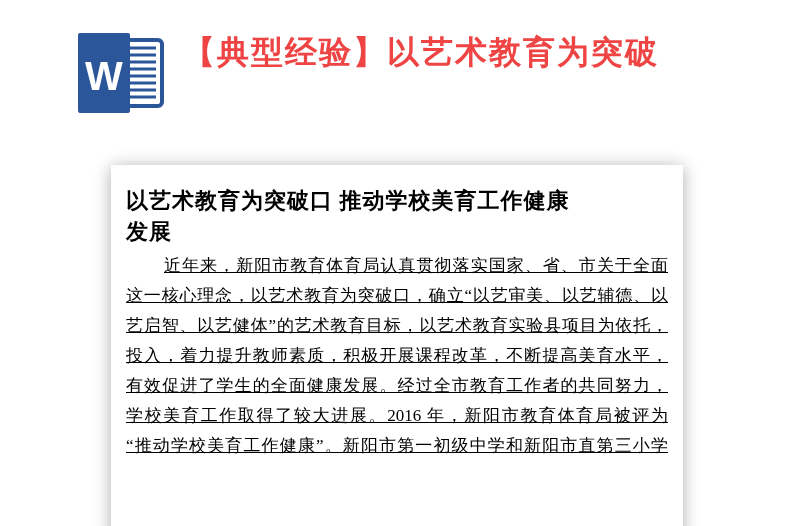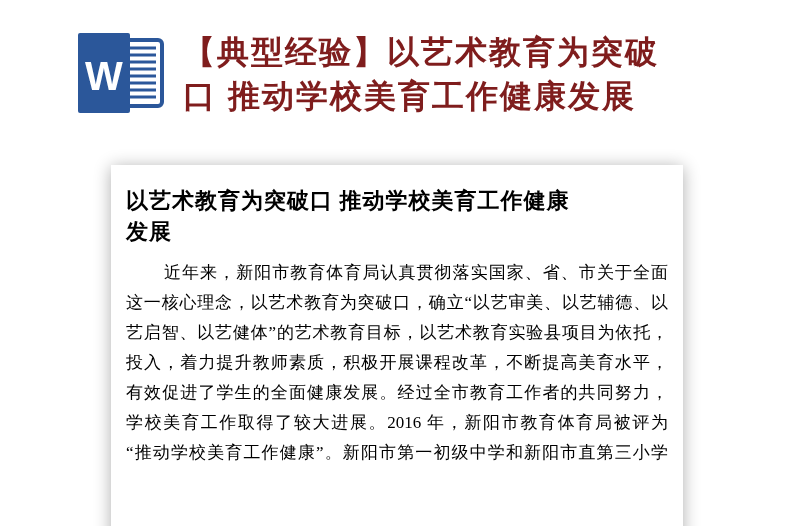--- a/index.html
+++ b/index.html
@@ -25,21 +25,21 @@
     align-items: flex-start;
   }
   .word-icon {
     width: 88px;
     height: 80px;
     flex: 0 0 auto;
     margin-top: 3px;
   }
   .doc-title {
     margin-left: 17px;
-    color: #7f1d1d;
+    color: #ef4444;
     font-weight: 700;
     font-size: 32px;
     line-height: 44px;
     letter-spacing: 2px;
     white-space: nowrap;
   }
 
   
   .doc-page {
     position: absolute;
@@ -55,23 +55,24 @@
     color: #000000;
   }
   .doc-heading {
     font-size: 22px;
     line-height: 31px;
     font-weight: 700;
     text-align: left;
     letter-spacing: 1px;
   }
   .doc-body {
-    margin-top: 11px;
+    margin-top: 4px;
     font-size: 17px;
     line-height: 30px;
+    text-decoration: underline;
   }
   .body-line {
     text-align: justify;
     text-align-last: justify;
     overflow: hidden;
     white-space: nowrap;
   }
   .body-line.indent {
     text-indent: 38px;
   }
@@ -95,21 +96,20 @@
         <line x1="44" y1="57" x2="78" y2="57"></line>
         <line x1="44" y1="64" x2="78" y2="64"></line>
       </g>
 
       <rect x="0" y="0" width="52" height="80" rx="2" fill="#2B579A"></rect>
       <text x="26" y="57" text-anchor="middle" font-size="40" font-weight="bold" font-family="Liberation Sans, DejaVu Sans, sans-serif" fill="#ffffff">W</text>
     </svg>
 
     <div class="doc-title">
       <div>【典型经验】以艺术教育为突破</div>
-      <div>口 推动学校美育工作健康发展</div>
     </div>
   </div>
 
   <div class="doc-page">
     <div class="doc-heading">
       <div>以艺术教育为突破口 推动学校美育工作健康</div>
       <div>发展</div>
     </div>
     <div class="doc-body">
       <div class="body-line indent">近年来，新阳市教育体育局认真贯彻落实国家、省、市关于全面</div>

